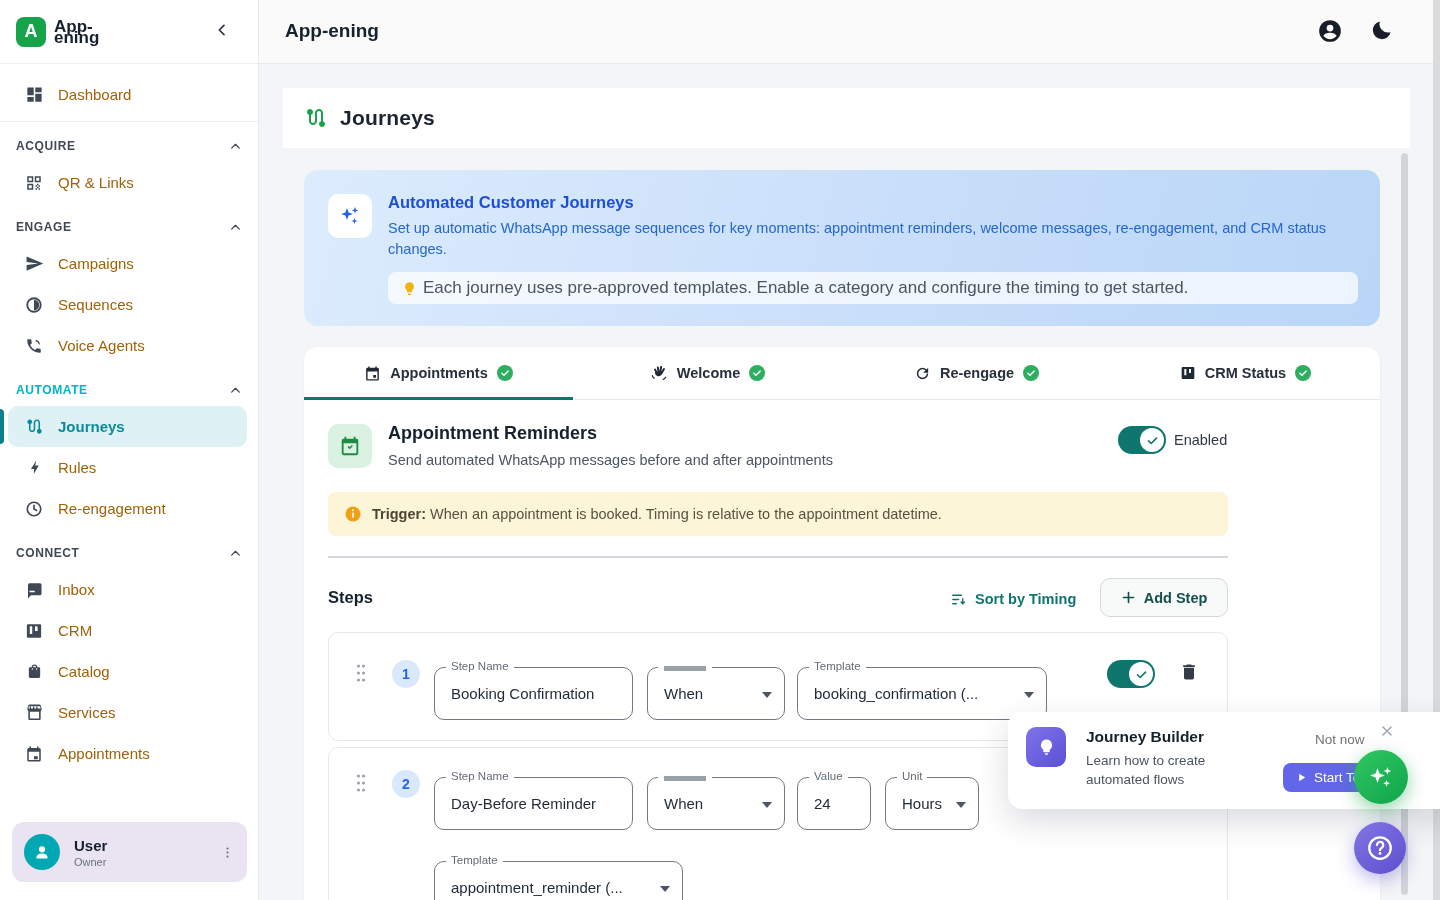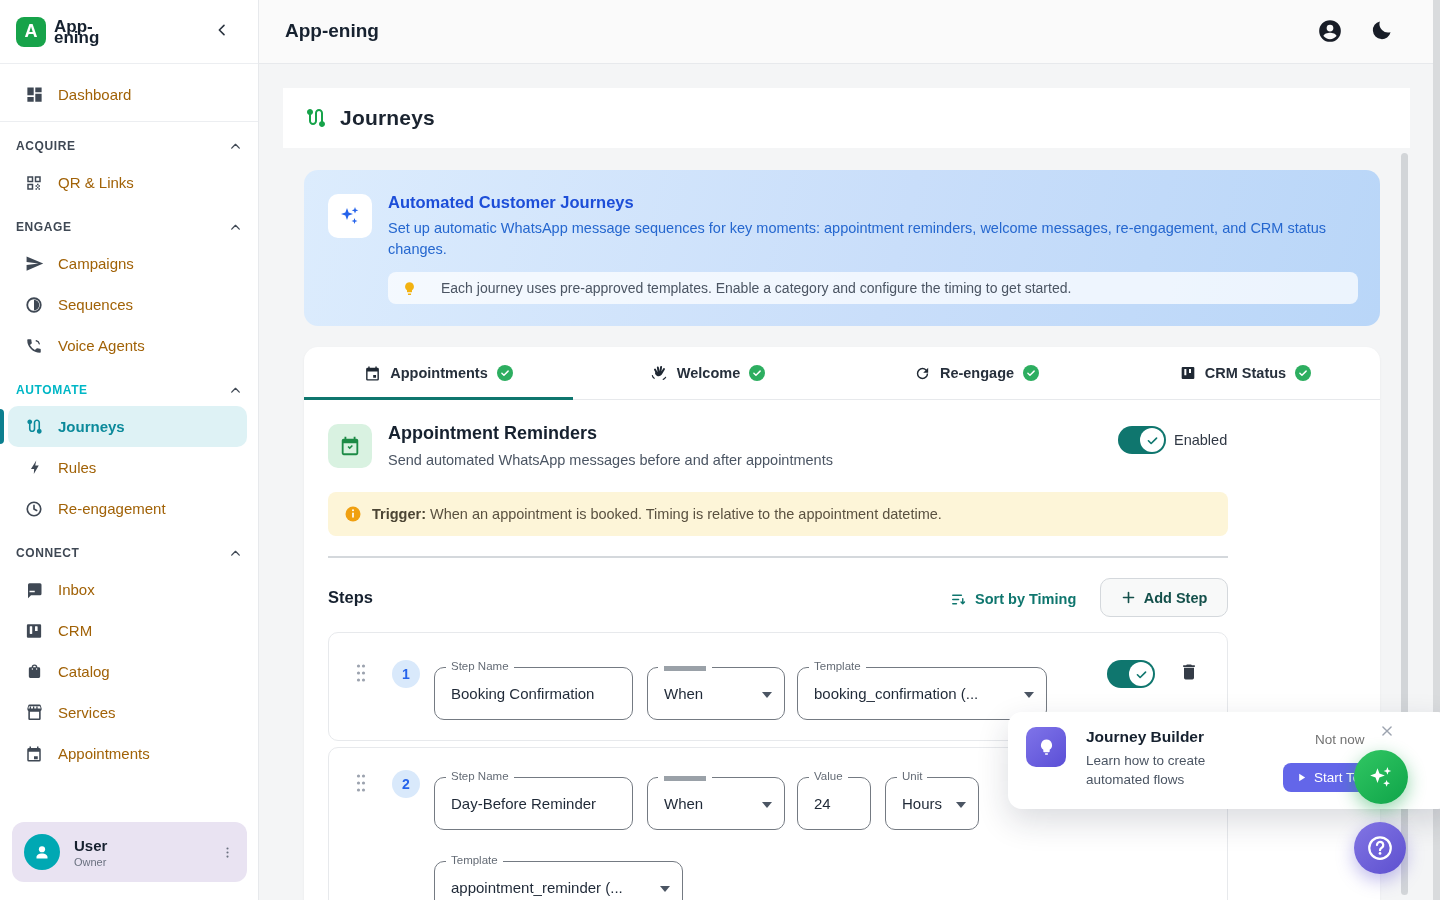--- a/index.html
+++ b/index.html
@@ -38,21 +38,21 @@
   #panel-titlebar { position:absolute; left:283px; top:88px; width:1127px; height:60px; background:#fff; display:flex; align-items:center; padding-left:21px; z-index:1; }
   .page-title { font-size:21px; font-weight:bold; color:#1b2430; margin-left:12px; letter-spacing:.2px; }
 
   
   #banner { position:absolute; left:304px; top:170px; width:1076px; height:156px; border-radius:14px;
             background:linear-gradient(105deg,#dcecfd 0%,#c9defa 55%,#b9d6f8 100%); z-index:1; }
   .banner-tile { position:absolute; left:24px; top:24px; width:44px; height:44px; background:#fff; border-radius:10px; display:flex; align-items:center; justify-content:center; }
   .banner-title { position:absolute; left:84px; top:23px; font-size:16.5px; font-weight:bold; color:#1d4ed8; }
   .banner-desc { position:absolute; left:84px; top:48px; width:984px; font-size:14.5px; line-height:21px; color:#2567cf; }
   .banner-tip { position:absolute; left:84px; top:102px; width:970px; height:32px; background:rgba(255,255,255,.72); border-radius:8px; display:flex; align-items:center; padding:0 14px; }
-  .banner-tip-text { font-size:14px; color:#4b5563; margin-left:24px;text-align:right; }
+  .banner-tip-text { font-size:17px; color:#4b5563; margin-left:6px;text-align:right; }
 
   
   #tabs-card { position:absolute; left:304px; top:347px; width:1076px; height:560px; background:#fff; border-radius:14px 14px 0 0; box-shadow:0 1px 3px rgba(0,0,0,.05); z-index:1; }
   .tabbar { position:absolute; left:0; top:0; right:0; height:53px; border-bottom:1px solid #e7e9ec; display:flex; }
   .tab { flex:1; display:flex; align-items:center; justify-content:center; gap:9px; font-size:14.5px; font-weight:bold; color:#27303c; cursor:pointer; position:relative; }
   .tab.active::after { content:""; position:absolute; left:0; right:0; bottom:-1px; height:3px; background:#0f766e; }
   .check-badge { width:16px; height:16px; border-radius:50%; background:#2dae60; display:flex; align-items:center; justify-content:center; }
 
   .sec-tile { position:absolute; left:24px; top:77px; width:44px; height:44px; background:#d9f2e1; border-radius:10px; display:flex; align-items:center; justify-content:center; }
   .sec-title { position:absolute; left:84px; top:76px; font-size:18px; font-weight:bold; color:#16212f; }

